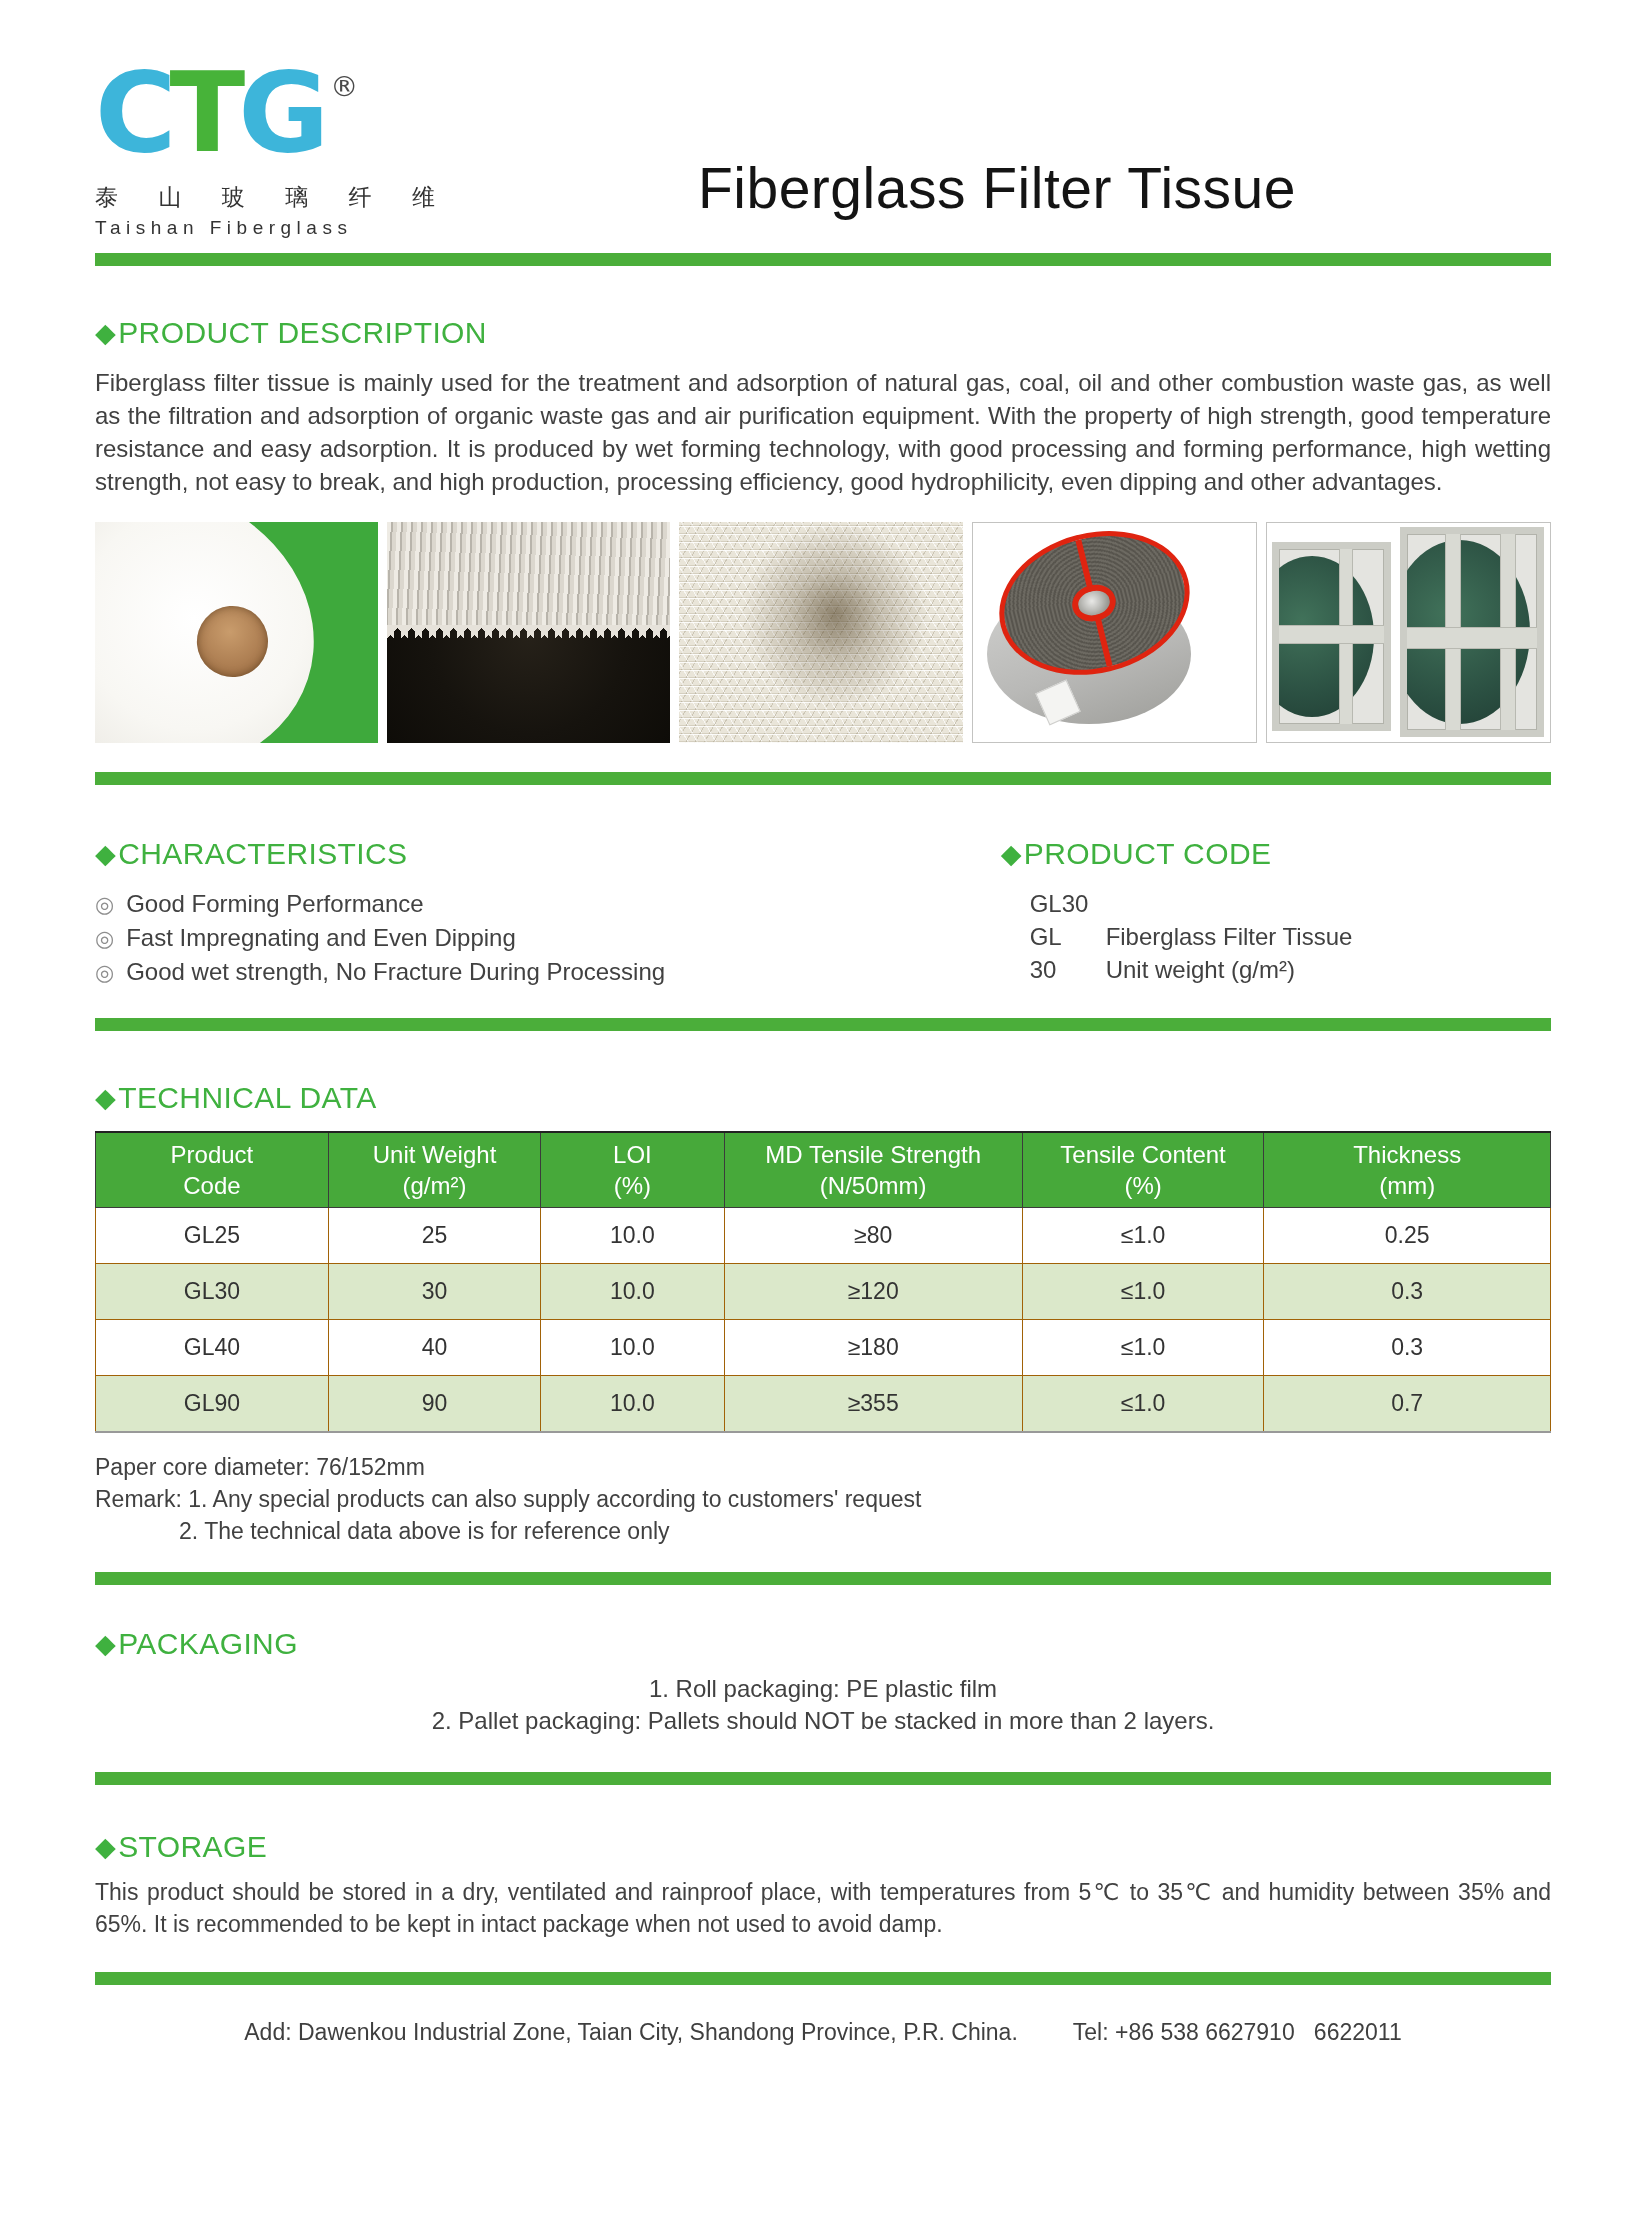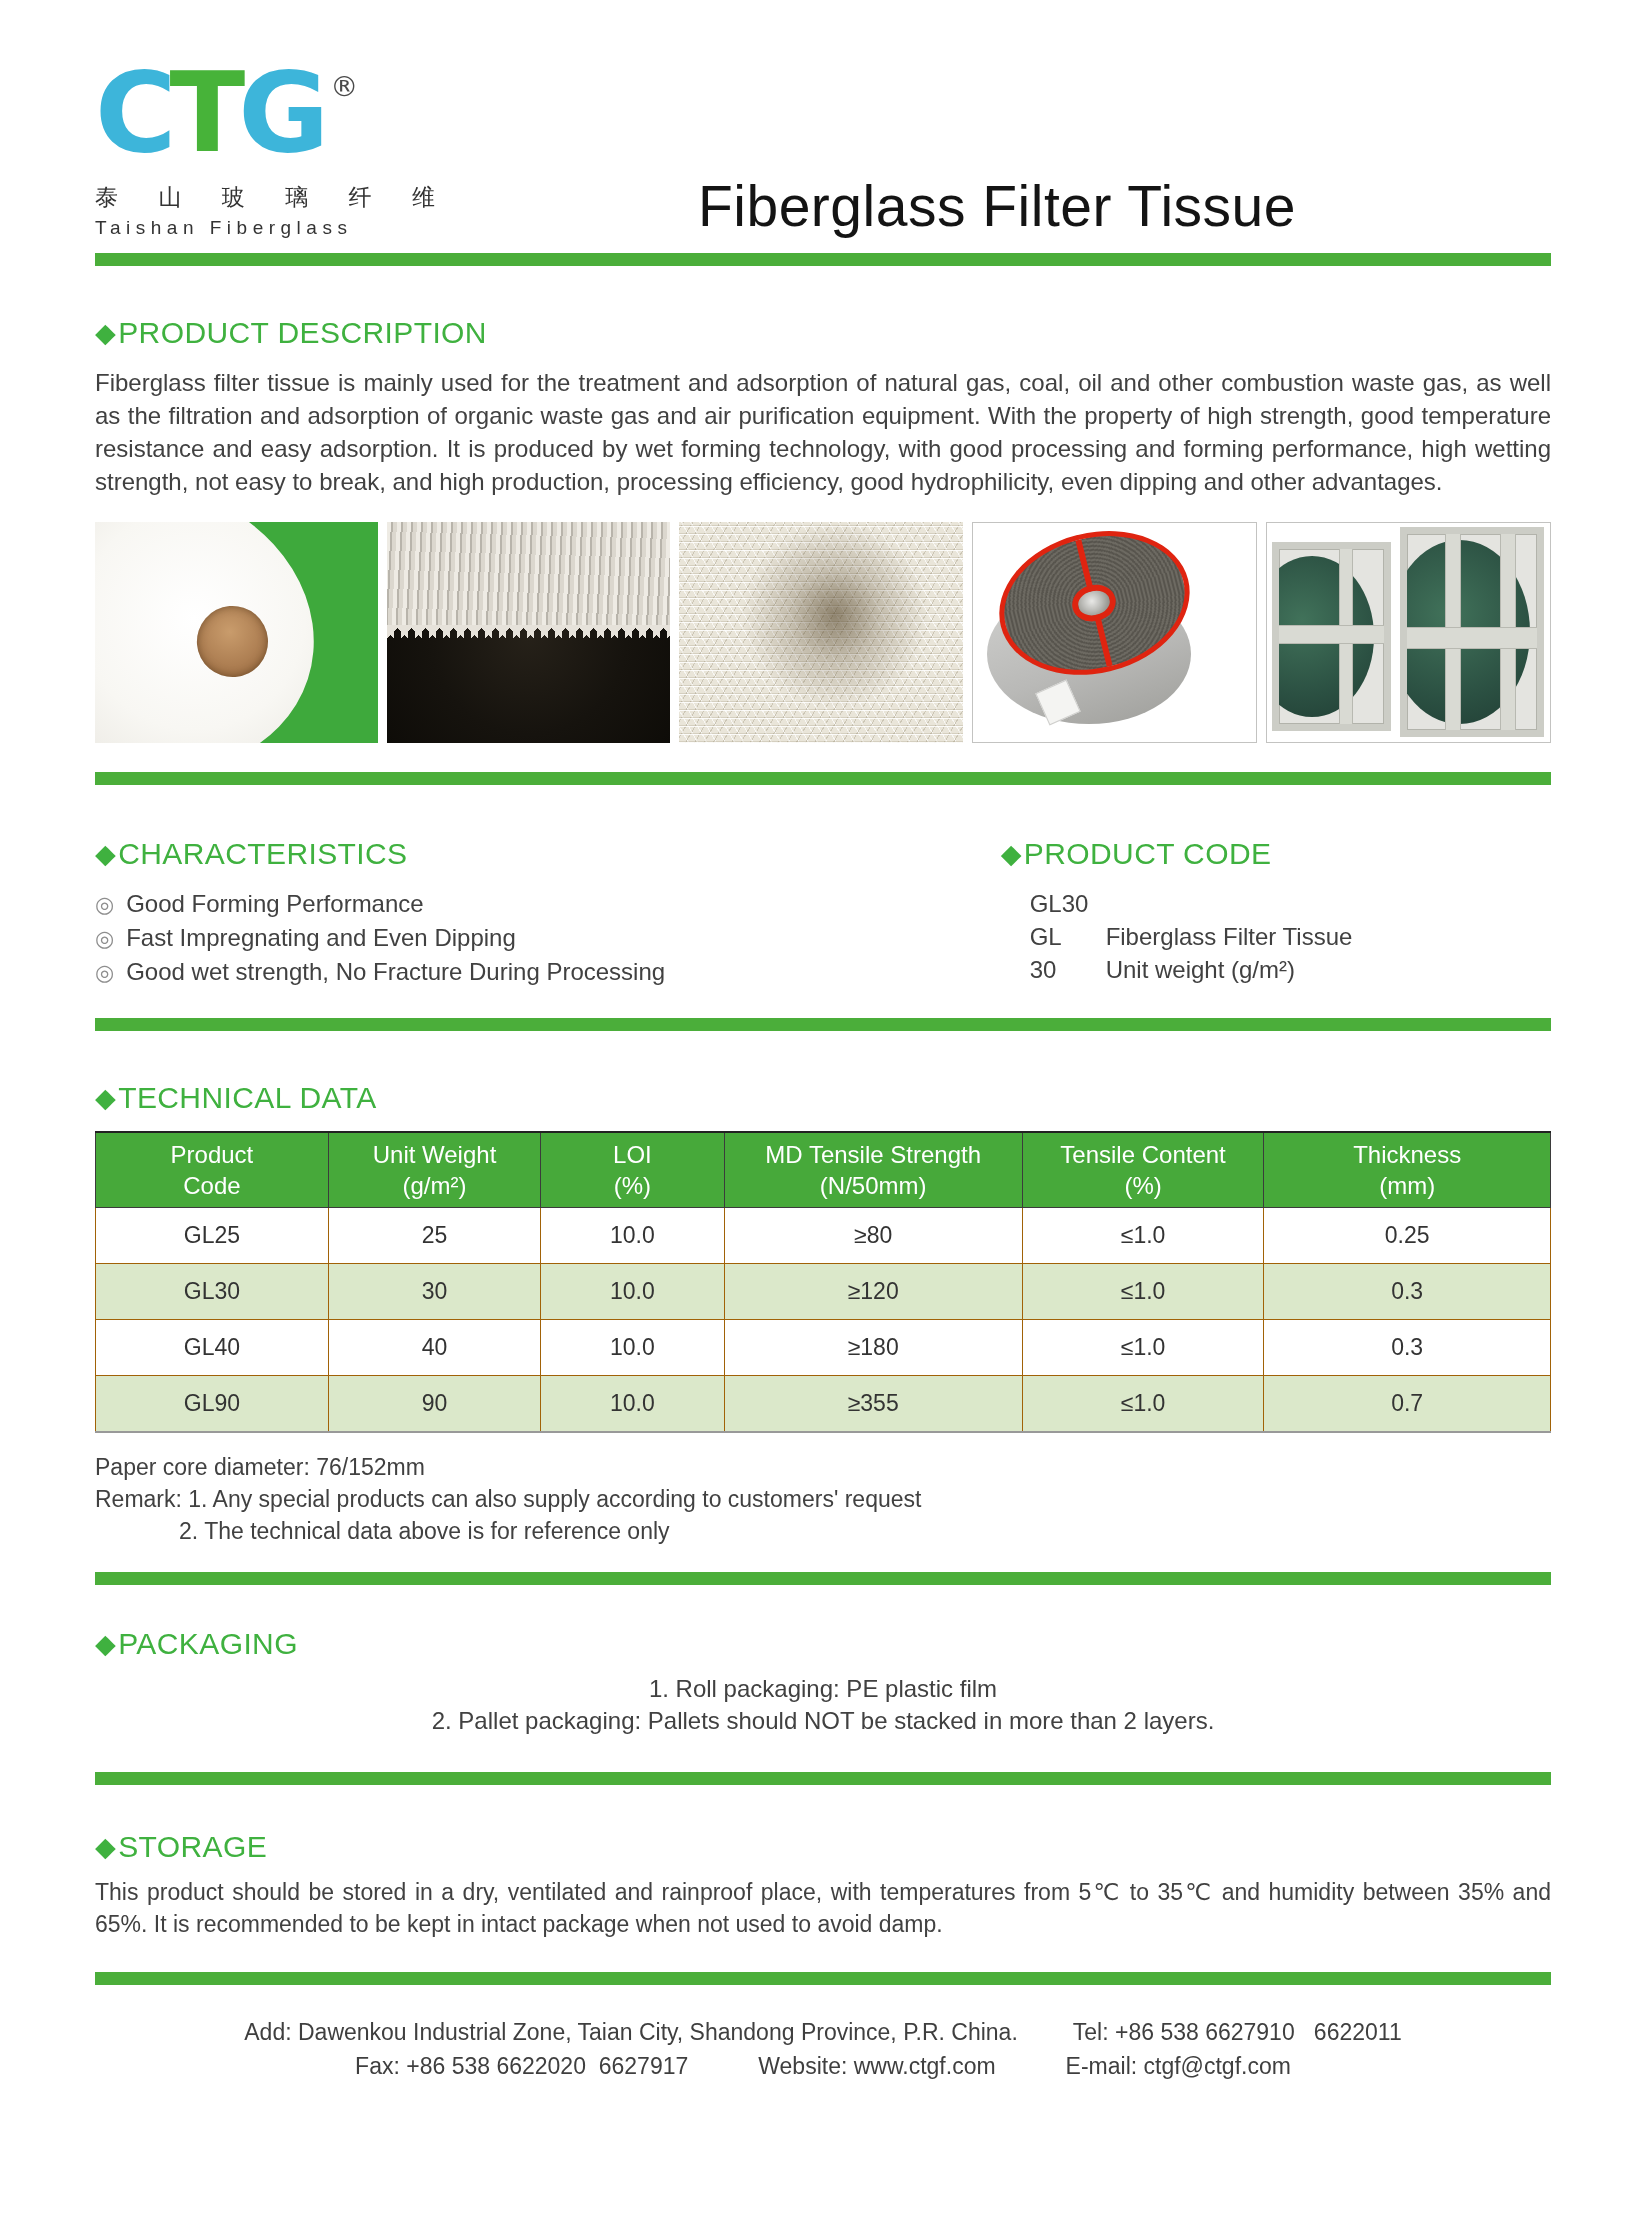--- a/index.html
+++ b/index.html
@@ -5,21 +5,21 @@
   :root{
     --accent-green:#3fb13f; --bar-green:#4bae3a; --th-green:#47a93a;
     --row-green:#dbe8ca; --logo-cyan:#3db5da; --logo-green:#47b339;
   }
   *{box-sizing:border-box;}
   body{margin:0;background:#ffffff;}
   .page{width:1646px;height:2234px;padding:55px 95px 0;overflow:hidden;background:#fff;
         font-family:"Liberation Sans","DejaVu Sans",sans-serif;color:#3f3f3f;position:relative;}
 
   
-  .hdr{display:flex;align-items:flex-end;}
+  .hdr{display:flex;align-items:center;}
   .logo-block{width:348px;flex:none;}
   .ctg{font-family:"DejaVu Sans",sans-serif;font-weight:800;font-size:111px;line-height:1.05;letter-spacing:-7px;white-space:nowrap;}
   .ctg .c,.ctg .g{color:var(--logo-cyan);}
   .ctg .t{color:var(--logo-green);}
   .reg{font-size:28px;color:#4a4a4a;font-weight:400;letter-spacing:0;vertical-align:55px;margin-left:8px;}
   .logo-cn{margin-top:10px;font-size:23px;color:#333;letter-spacing:17px;white-space:nowrap;}
   .logo-en{margin-top:4px;font-size:19px;color:#333;letter-spacing:5.5px;white-space:nowrap;}
   .title-wrap{flex:1;display:flex;justify-content:center;padding-top:82px;}
   .title{margin:0;font-size:57px;font-weight:500;color:#141414;letter-spacing:0.5px;}
 
@@ -324,21 +324,16 @@
     <p class="body-text" style="margin-top:12px;font-size:23px;line-height:32px;">This product should be stored in a dry, ventilated and rainproof place, with temperatures from 5℃ to 35℃ and humidity between 35% and 65%. It is recommended to be kept in intact package when not used to avoid damp.</p>
   </section>
 
   <div class="bar bar6"></div>
 
   <footer class="footer">
     <div class="f-line">
       <span>Add: Dawenkou Industrial Zone, Taian City, Shandong Province, P.R. China.</span>
       <span>Tel: +86 538 6627910   6622011</span>
     </div>
-    <div class="f-line" style="gap:70px">
-      <span>Fax: +86 538 6622020  6627917</span>
-      <span>Website: www.ctgf.com</span>
-      <span>E-mail: ctgf@ctgf.com</span>
-    </div>
   </footer>
 
 </div>
 
 
 </body></html>

